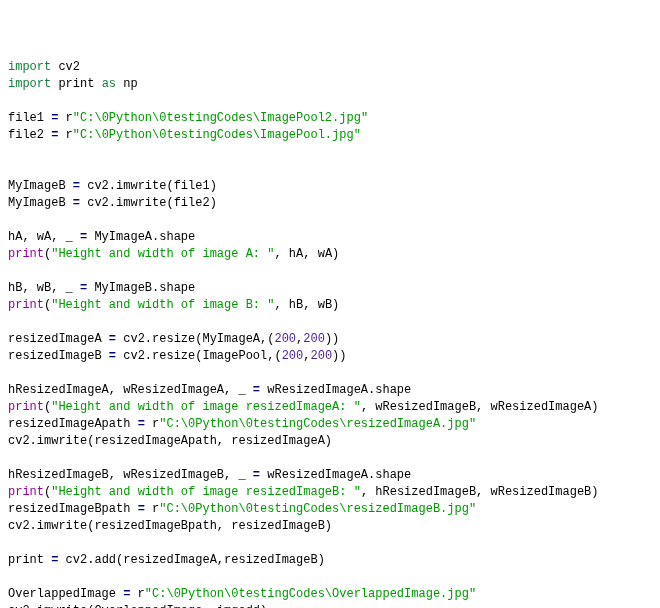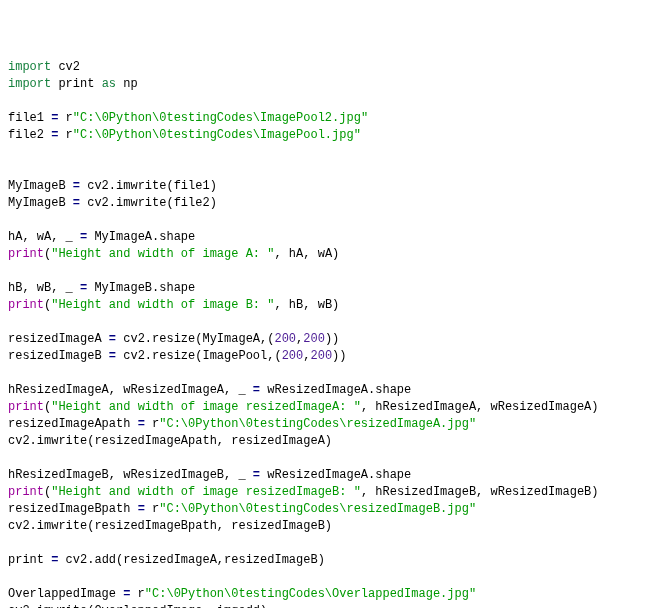--- a/index.html
+++ b/index.html
@@ -38,21 +38,21 @@
 <span><span class="plain">hA, wA, _ </span><span class="op-navy">=</span><span class="plain"> MyImageA.shape</span></span>
 <span><span class="kw-purple">print</span><span class="plain">(</span><span class="str-green">"Height and width of image A: "</span><span class="plain">, hA, wA)</span></span>
 
 <span><span class="plain">hB, wB, _ </span><span class="op-navy">=</span><span class="plain"> MyImageB.shape</span></span>
 <span><span class="kw-purple">print</span><span class="plain">(</span><span class="str-green">"Height and width of image B: "</span><span class="plain">, hB, wB)</span></span>
 
 <span><span class="plain">resizedImageA </span><span class="op-navy">=</span><span class="plain"> cv2.resize(MyImageA,(</span><span class="num-red">200</span><span class="plain">,</span><span class="num-red">200</span><span class="plain">))</span></span>
 <span><span class="plain">resizedImageB </span><span class="op-navy">=</span><span class="plain"> cv2.resize(ImagePool,(</span><span class="num-red">200</span><span class="plain">,</span><span class="num-red">200</span><span class="plain">))</span></span>
 
 <span><span class="plain">hResizedImageA, wResizedImageA, _ </span><span class="op-navy">=</span><span class="plain"> wResizedImageA.shape</span></span>
-<span><span class="kw-purple">print</span><span class="plain">(</span><span class="str-green">"Height and width of image resizedImageA: "</span><span class="plain">, hResizedImageA, wResizedImageA)</span></span>
+<span><span class="kw-purple">print</span><span class="plain">(</span><span class="str-green">"Height and width of image resizedImageA: "</span><span class="plain">, wResizedImageB, wResizedImageA)</span></span>
 <span><span class="plain">resizedImageApath </span><span class="op-navy">=</span><span class="plain"> r</span><span class="str-green">"C:\0Python\0testingCodes\resizedImageA.jpg"</span></span>
 <span><span class="plain">cv2.imwrite(resizedImageApath, resizedImageA)</span></span>
 
 <span><span class="plain">hResizedImageB, wResizedImageB, _ </span><span class="op-navy">=</span><span class="plain"> wResizedImageA.shape</span></span>
 <span><span class="kw-purple">print</span><span class="plain">(</span><span class="str-green">"Height and width of image resizedImageB: "</span><span class="plain">, hResizedImageB, wResizedImageB)</span></span>
 <span><span class="plain">resizedImageBpath </span><span class="op-navy">=</span><span class="plain"> r</span><span class="str-green">"C:\0Python\0testingCodes\resizedImageB.jpg"</span></span>
 <span><span class="plain">cv2.imwrite(resizedImageBpath, resizedImageB)</span></span>
 
 <span><span class="plain">print </span><span class="op-navy">=</span><span class="plain"> cv2.add(resizedImageA,resizedImageB)</span></span>
 

